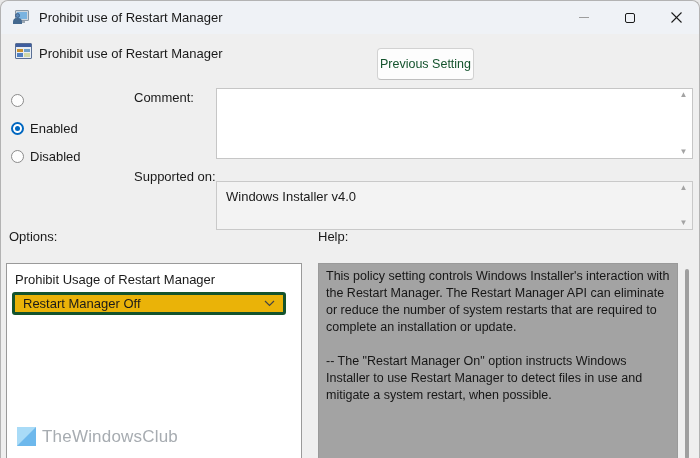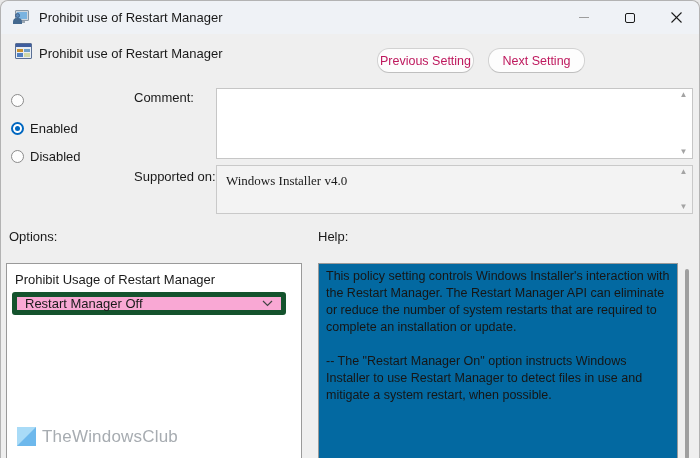--- a/index.html
+++ b/index.html
@@ -29,50 +29,50 @@
   
   .setting-icon { position:absolute; left:14px; top:42px; width:17px; height:16px; }
   .setting-icon .frame { position:absolute; left:0; top:0; width:17px; height:16px; background:#e8eef4; border:1px solid #5a6f94; border-radius:1px; }
   .setting-icon .bar { position:absolute; left:1px; top:1px; width:15px; height:3px; background:#3f5e9e; }
   .setting-icon .r1 { position:absolute; left:2px; top:6px; width:6px; height:3px; background:#c8902e; }
   .setting-icon .r2 { position:absolute; left:9px; top:6px; width:6px; height:3px; background:#6fa0c8; }
   .setting-icon .r3 { position:absolute; left:2px; top:10px; width:6px; height:4px; background:#4f7ec0; }
   .setting-icon .r4 { position:absolute; left:9px; top:10px; width:6px; height:4px; background:#d0d8a8; }
   .header-title { position:absolute; left:38px; top:45px; font-size:13px; }
   .nav-btn {
-    position:absolute; top:47px; height:25px; background:#fdfdfd;
-    border:1px solid #d2d2d2; border-bottom-color:#bfbfbf; border-radius:12px;
-    font-size:12.5px; color:#be185d; display:flex; align-items:center; justify-content:center;
+    position:absolute; top:47px; height:32px; background:#fdfdfd;
+    border:1px solid #d2d2d2; border-bottom-color:#bfbfbf; border-radius:4px;
+    font-size:12.5px; color:#14532d; display:flex; align-items:center; justify-content:center;
     font-family:"Liberation Sans",sans-serif;
   }
   .prev-btn { left:376px; width:97px; }
   .next-btn { left:487px; width:97px; }
   
   .radio-row { position:absolute; left:10px; display:flex; align-items:center; height:16px; }
   .radio-circle { width:13px; height:13px; border-radius:50%; border:1px solid #8b8b8b; background:#fdfdfd; position:relative; flex:0 0 auto; }
   .radio-circle.checked { border:2px solid #0067c0; background:#fff; }
   .radio-circle.checked::after { content:""; position:absolute; left:2px; top:2px; width:5px; height:5px; border-radius:50%; background:#0067c0; }
   .radio-label { margin-left:6px; font-size:13px; }
   
   .field-label { position:absolute; font-size:13px; }
   .comment-box { position:absolute; left:215px; top:87px; width:477px; height:71px; background:#ffffff; border:1px solid #c6c6c6; }
-  .supported-box { position:absolute; left:215px; top:164px; width:477px; height:49px; background:#f3f3f3; border:1px solid #c9c9c9; font-size:13px;font-family:Liberation Serif, serif; }
+  .supported-box { position:absolute; left:215px; top:180px; width:477px; height:49px; background:#f3f3f3; border:1px solid #c9c9c9; font-size:13px; }
   .supported-box .value { position:absolute; left:9px; top:7px; color:#1a1a1a; }
   .vscroll { position:absolute; right:0; top:0; width:17px; height:100%; display:flex; flex-direction:column; justify-content:space-between; align-items:center; padding:2px 0; }
   .scroll-arrow { font-size:8px; color:#a3a3a3; line-height:8px; }
   
   .section-label { position:absolute; font-size:13px; }
   .options-panel { position:absolute; left:5px; top:262px; width:296px; height:196px; background:#ffffff; border:1px solid #9a9a9a; }
-  .help-panel { position:absolute; left:317px; top:262px; width:360px; height:196px; background:#0369a1; border:1px solid #9a9a9a; padding:4px 7px; overflow:hidden; }
+  .help-panel { position:absolute; left:317px; top:262px; width:360px; height:196px; background:#a3a3a3; border:1px solid #9a9a9a; padding:4px 7px; overflow:hidden; }
   .help-panel p { font-size:12.5px; line-height:17px; margin-bottom:17px; color:#161616; }
   .help-scrollbar { position:absolute; left:684px; top:268px; width:4px; height:190px; background:#9f9f9f; border-radius:2px; }
   .opt-setting-label { position:absolute; left:8px; top:8px; font-size:13px; }
   .dropdown {
     position:absolute; left:5px; top:28px; width:274px; height:23px;
-    background:#f9a8d4; border:5px solid #14532d; border-radius:3px;
+    background:#eab308; border:3px solid #14532d; border-radius:3px;
     display:flex; align-items:center; padding:0 8px; font-size:13px;
   }
   .dropdown .dd-value { flex:1; }
   .chevron { width:11px; height:7px; flex:0 0 auto; }
   
   .watermark { position:absolute; left:10px; top:163px; display:flex; align-items:flex-start; }
   .twc-logo { width:19px; height:19px; background:linear-gradient(135deg,#a9dbf7 0%,#a9dbf7 49%,#6db8ec 51%,#6db8ec 100%); flex:0 0 auto; }
   .twc-text { margin-left:6px; font-size:17px; color:#a7acb1; letter-spacing:0.2px; }
 </style>
 </head>
@@ -108,21 +108,20 @@
   <div class="setting-icon">
     <div class="frame"></div>
       <div class="bar"></div>
     <div class="r1"></div>
       <div class="r2"></div>
       <div class="r3"></div>
       <div class="r4"></div>
   </div>
   <div class="header-title">Prohibit use of Restart Manager</div>
   <div class="nav-btn prev-btn">Previous Setting</div>
-  <div class="nav-btn next-btn">Next Setting</div>
 
   <div class="radio-row" style="top:91px;">
     <div class="radio-circle"></div>
   </div>
   <div class="radio-row" style="top:119px;">
     <div class="radio-circle checked"></div>
     <div class="radio-label">Enabled</div>
   </div>
   <div class="radio-row" style="top:147px;">
     <div class="radio-circle"></div>

